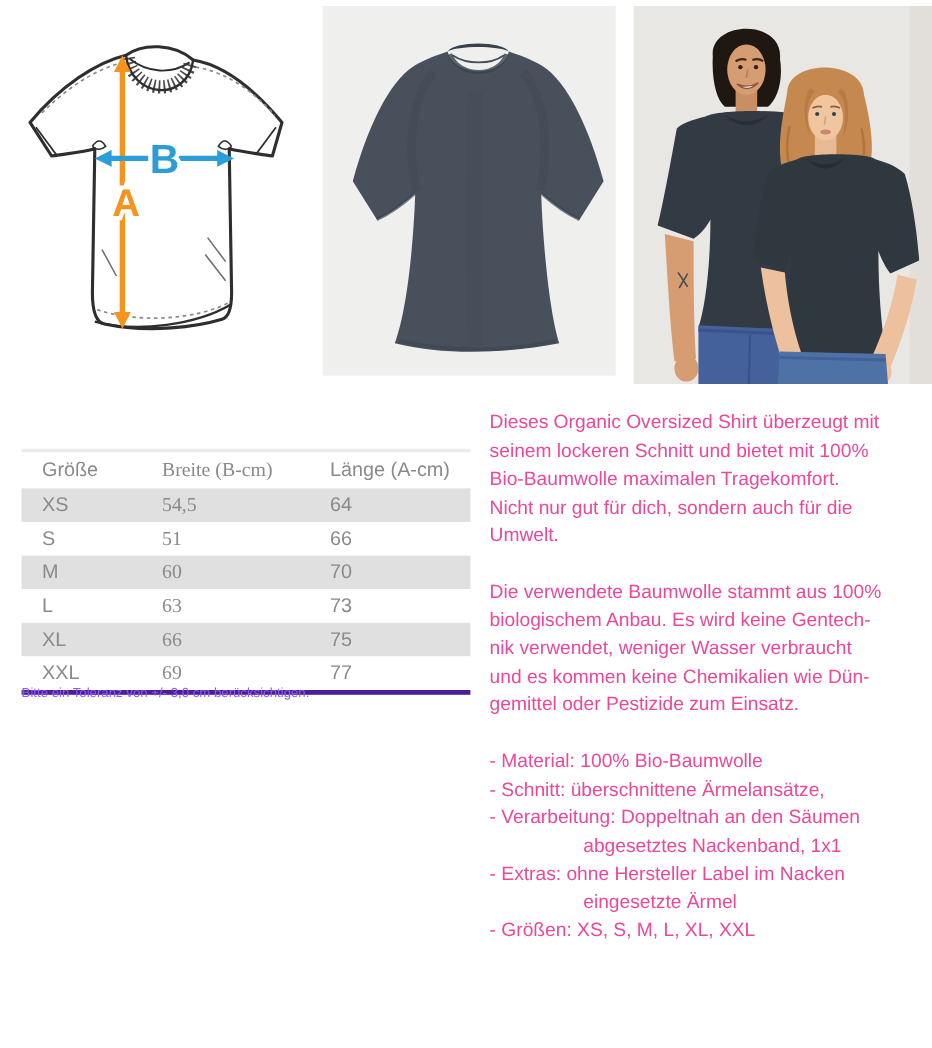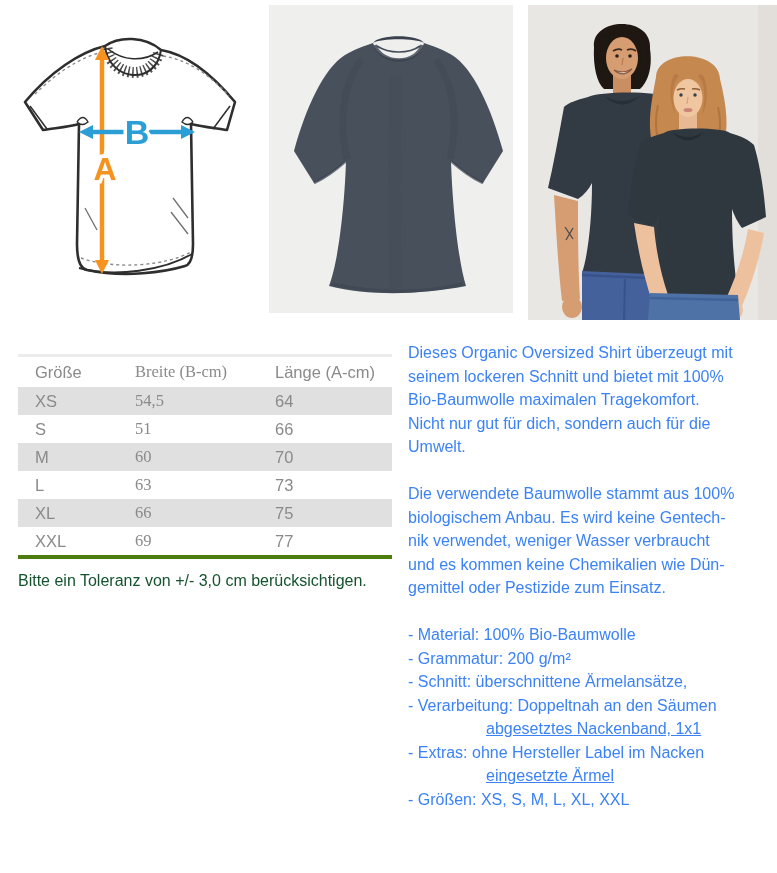--- a/index.html
+++ b/index.html
@@ -5,39 +5,39 @@
   html,body{margin:0;padding:0;background:#fff;}
   body{width:777px;height:873px;position:relative;overflow:hidden;
        font-family:"Liberation Sans",sans-serif;-webkit-font-smoothing:antialiased;}
   .screen{position:absolute;left:0;top:0;width:777px;height:873px;background:#fff;}
 
   figure{margin:0;padding:0;position:absolute;overflow:hidden;}
   .img-diagram{left:15px;top:30px;width:230px;height:260px;background:#fff;}
   .img-product{left:269px;top:5px;width:244px;height:308px;background:#efefee;}
   .img-models {left:528px;top:5px;width:249px;height:315px;background:#e9e7e4;}
 
-  .size-table-wrap{position:absolute;left:18px;top:354px;width:374px;
-       border-top:3px solid #ececec;border-bottom:4px solid #4d7c0f;}
+  .size-table-wrap{position:absolute;left:18px;top:374px;width:374px;
+       border-top:3px solid #ececec;border-bottom:4px solid #4c1d95;}
   table{width:100%;border-collapse:collapse;font-size:16.5px;color:#8a8a8a;table-layout:fixed;}
   th,td{font-weight:normal;text-align:left;padding:0 0 0 0;height:28px;vertical-align:middle;}
   th:first-child,td:first-child{padding-left:17px;width:100px;}
   th:nth-child(2),td:nth-child(2){width:140px;font-family:Liberation Serif, serif;}
   thead th{height:30px;background:#ffffff;}
   tbody tr:nth-child(odd){background:#e0e0e0;}
   tbody tr:nth-child(even){background:#ffffff;}
 
   .tolerance{position:absolute;left:18px;top:572px;width:380px;margin:0;
-       font-size:16px;color:#14532d;}
+       font-size:11px;color:#8b5cf6;}
 
   .description{position:absolute;left:408px;top:341px;width:366px;
-       font-size:16px;line-height:23.5px;color:#3b82f6;}
+       font-size:16px;line-height:23.5px;color:#ec4899;}
   .description .para{margin:0 0 23.5px 0;}
   .description .para:last-child{margin-bottom:0;}
   .description .line{white-space:nowrap;}
-  .description .line.indent{padding-left:78px;text-decoration:underline;}
+  .description .line.indent{padding-left:78px;}
 </style>
 </head>
 <body>
 
 <div class="screen">
 
   <figure class="img-diagram">
     <svg width="230" height="260" viewBox="0 0 230 260">
 
       <path d="M90,16 C65,22 35,42 10,72 L28,100 C40,98 54,97 64,94
@@ -226,21 +226,20 @@
       </div>
       <div class="para">
         <div class="line">Die verwendete Baumwolle stammt aus 100%</div>
         <div class="line">biologischem Anbau. Es wird keine Gentech-</div>
         <div class="line">nik verwendet, weniger Wasser verbraucht</div>
         <div class="line">und es kommen keine Chemikalien wie Dün-</div>
         <div class="line">gemittel oder Pestizide zum Einsatz.</div>
       </div>
       <div class="para bullets">
         <div class="line">- Material: 100% Bio-Baumwolle</div>
-        <div class="line">- Grammatur: 200 g/m²</div>
         <div class="line">- Schnitt: überschnittene Ärmelansätze,</div>
         <div class="line">- Verarbeitung: Doppeltnah an den Säumen</div>
         <div class="line indent">abgesetztes Nackenband, 1x1</div>
         <div class="line">- Extras: ohne Hersteller Label im Nacken</div>
         <div class="line indent">eingesetzte Ärmel</div>
         <div class="line">- Größen: XS, S, M, L, XL, XXL</div>
       </div>
     </div>
 
 </div>

